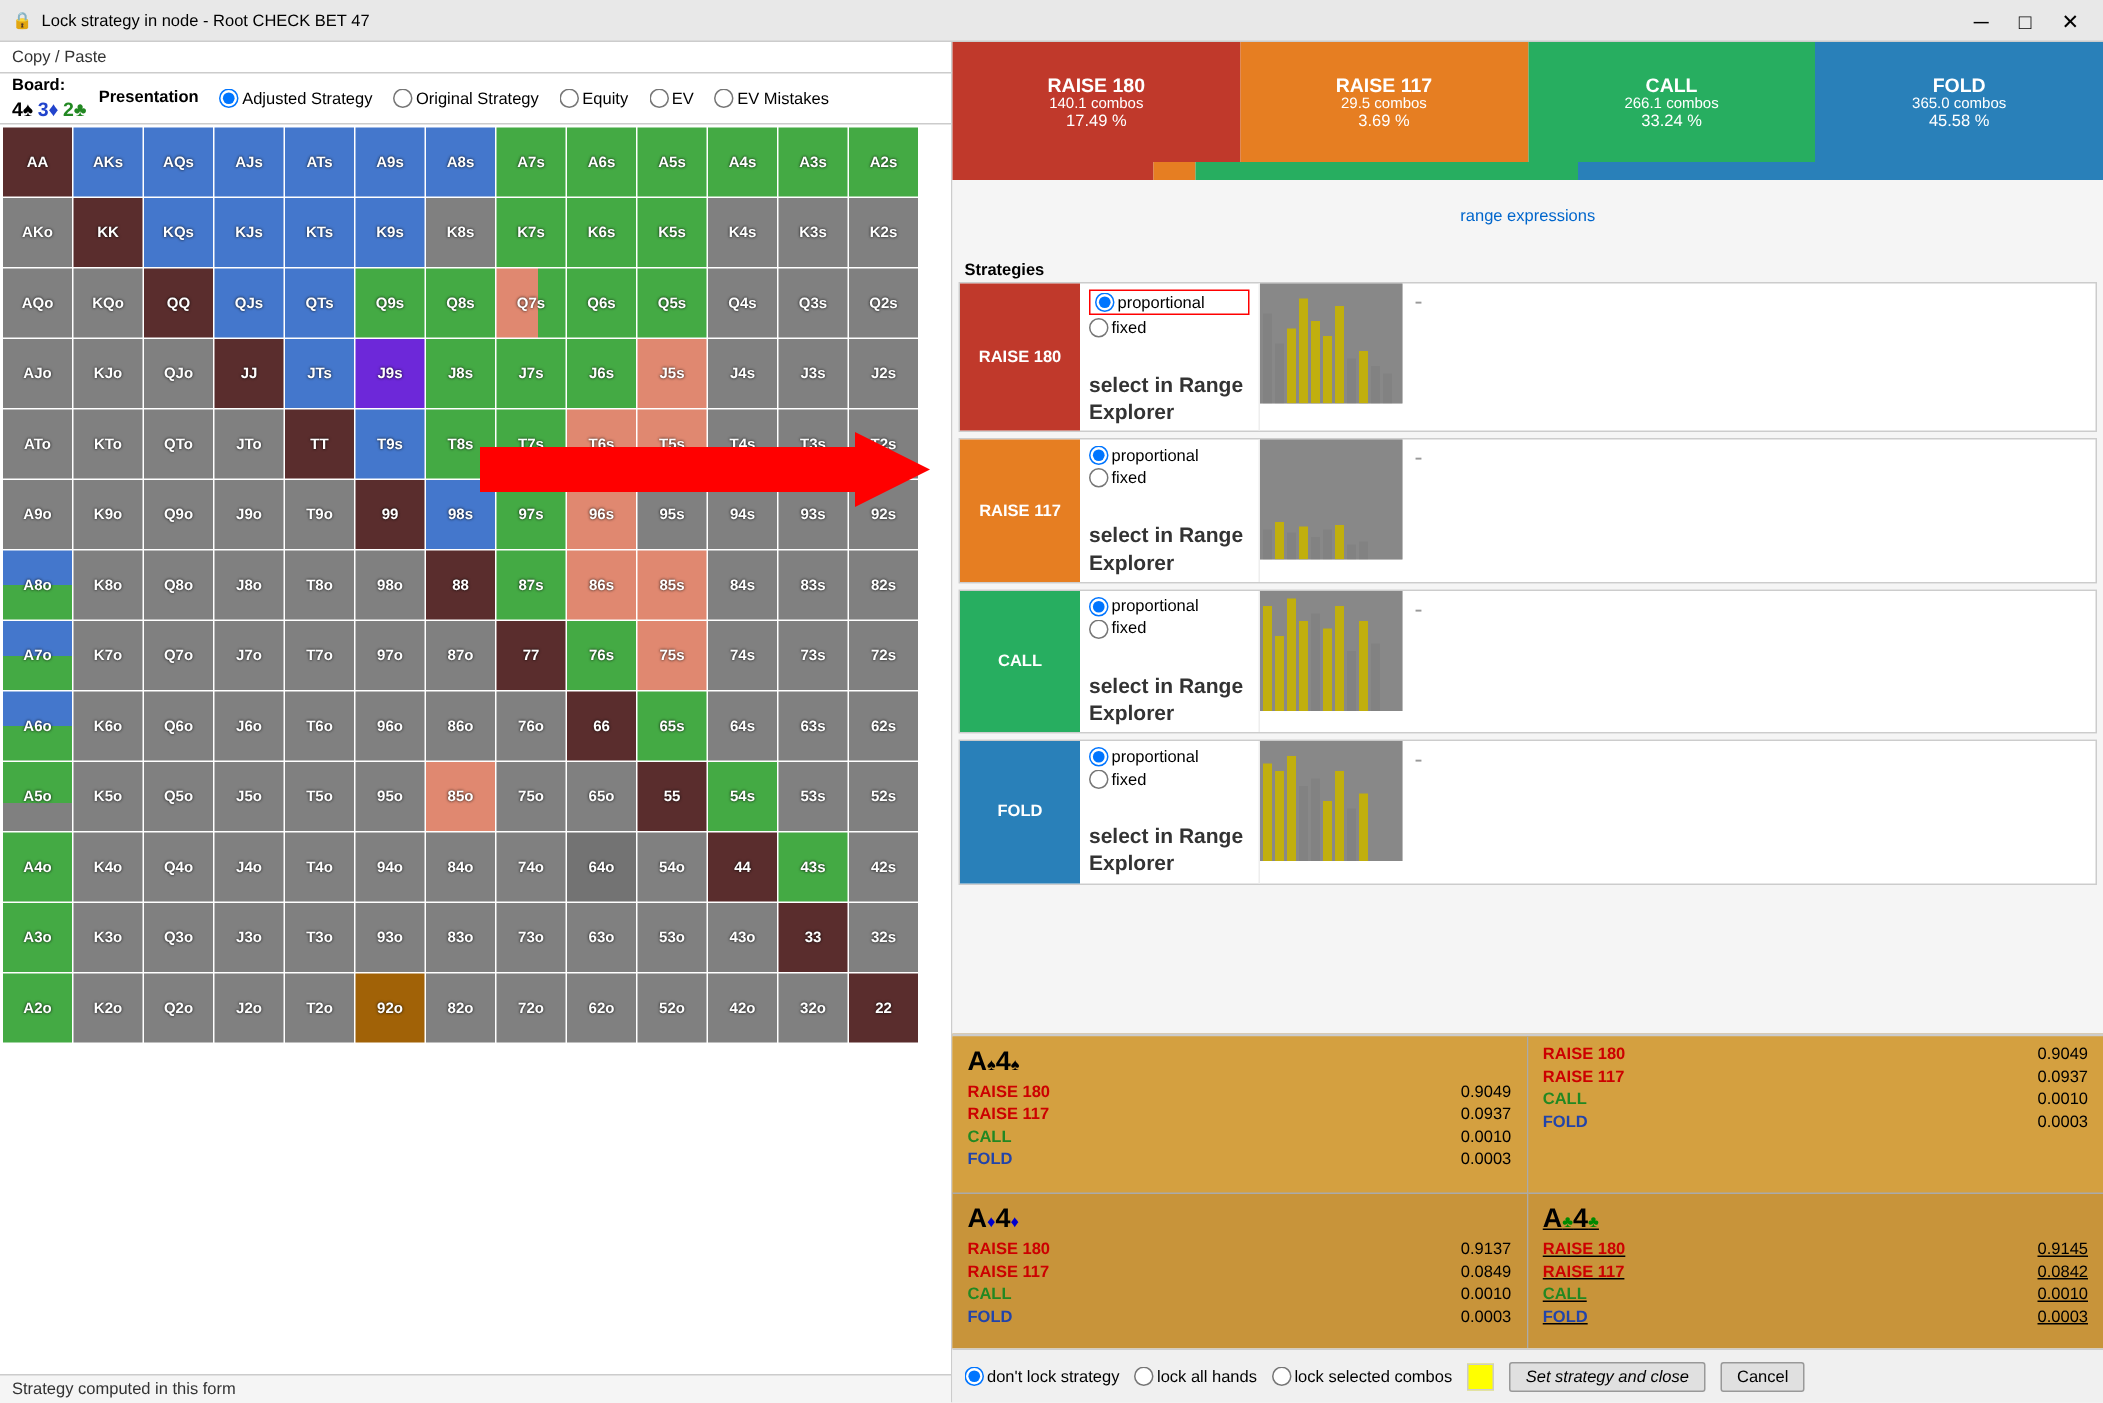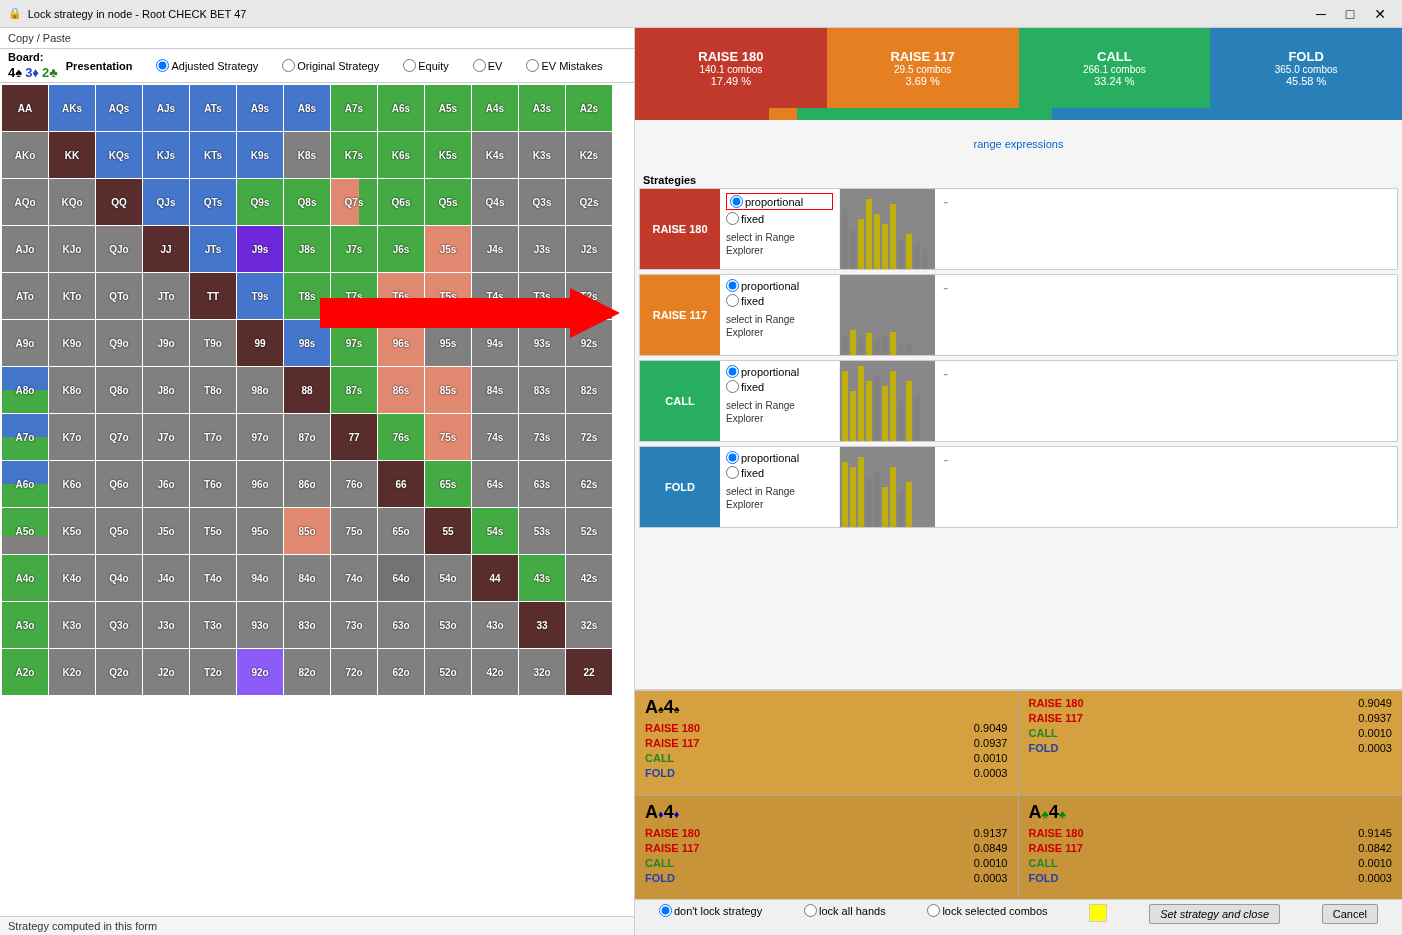--- a/index.html
+++ b/index.html
@@ -22,21 +22,21 @@
     
     
     .left-panel { width: 635px; display: flex; flex-direction: column; background: #fff; border-right: 1px solid #ccc; }
     
     .toolbar { padding: 4px 8px; border-bottom: 1px solid #ccc; display: flex; gap: 10px; align-items: center; }
     .toolbar-row { display: flex; align-items: center; gap: 6px; }
     .copy-paste { font-size: 11px; color: #333; }
     .board-cards { display: flex; gap: 3px; align-items: center; }
     .card { font-size: 13px; font-weight: bold; }
     
-    .presentation-bar { display: flex; align-items: center; gap: 24px; padding: 2px 8px; border-bottom: 1px solid #ccc; flex-wrap: wrap; }
+    .presentation-bar { display: flex; align-items: flex-start; gap: 14px; padding: 2px 8px; border-bottom: 1px solid #ccc; flex-wrap: wrap; }
     .presentation-label { font-weight: bold; font-size: 11px; }
     .radio-item { display: flex; align-items: center; gap: 2px; cursor: pointer; }
     
     
     .grid-container { flex: 1; padding: 2px; overflow: hidden; position: relative; }
     .grid { display: grid; grid-template-columns: repeat(13, 46px); grid-template-rows: repeat(13, 46px); gap: 1px; }
     .cell {
       width: 46px; height: 46px;
       display: flex; align-items: center; justify-content: center;
       font-size: 10px; font-weight: bold; color: #fff;
@@ -106,38 +106,38 @@
     .strategy-controls {
       width: 120px;
       padding: 4px 6px;
       display: flex;
       flex-direction: column;
       gap: 2px;
       border-right: 1px solid #eee;
     }
     .radio-outline { border: 1px solid red; padding: 1px 3px; display: inline-flex; align-items: center; gap: 2px; }
     .radio-outline-normal { border: none; display: inline-flex; align-items: center; gap: 2px; }
-    .select-range { color: #333; font-size: 10px; margin-top: 4px; line-height: 1.3; }
+    .select-range { color: #333; font-size: 14px; margin-top: 20px; line-height: 1.3; font-weight: bold; }
     
     .strategy-chart {
       width: 95px;
       height: 80px;
       background: #888;
       position: relative;
       overflow: hidden;
     }
     
     .strategy-detail { flex: 1; padding: 4px; }
     .dash-line { color: #999; font-size: 16px; margin-left: 4px; }
     
     
     .combos-section { height: 210px; border-top: 1px solid #ccc; display: grid; grid-template-columns: 1fr 1fr; }
     
     
-    .bottom-controls { padding: 4px 8px; border-top: 1px solid #ccc; background: #f0f0f0; display: flex; align-items: center; gap: 10px; flex-wrap: wrap; height: 36px; flex-direction: column; }
+    .bottom-controls { padding: 4px 8px; border-top: 1px solid #ccc; background: #f0f0f0; display: flex; align-items: center; gap: 10px; flex-wrap: wrap; height: 36px; }
     .btn { padding: 3px 10px; border: 1px solid #999; background: #e0e0e0; cursor: pointer; font-size: 11px; border-radius: 2px; }
     .btn.primary { background: #e0e0e0; font-style: italic; }
     .yellow-indicator { width: 18px; height: 18px; background: yellow; border: 1px solid #ccc; display: inline-block; }
     
     .cell-text { position: relative; z-index: 1; font-size: 10px; font-weight: bold; color: #fff; text-shadow: 0 0 2px #000; }
   </style>
 </head>
 <body>
 
 <div class="title-bar">
@@ -678,21 +678,21 @@
           </div>
           <div class="cell" style="background: rgb(128, 128, 128);">
             <span class="cell-text">Q2o</span>
           </div>
           <div class="cell" style="background: rgb(128, 128, 128);">
             <span class="cell-text">J2o</span>
           </div>
           <div class="cell" style="background: rgb(128, 128, 128);">
             <span class="cell-text">T2o</span>
           </div>
-          <div class="cell" style="background: #8b5cf6;">
+          <div class="cell" style="background: #a16207;">
             <span class="cell-text">92o</span>
           </div>
           <div class="cell" style="background: rgb(128, 128, 128);">
             <span class="cell-text">82o</span>
           </div>
           <div class="cell" style="background: rgb(128, 128, 128);">
             <span class="cell-text">72o</span>
           </div>
           <div class="cell" style="background: rgb(128, 128, 128);">
             <span class="cell-text">62o</span>
@@ -949,21 +949,21 @@
             <span style="font-weight:bold;color:#228822;font-size:11px;">CALL</span>
             <span style="font-size:11px;">0.0010</span>
           </div>
           <div style="display:flex;justify-content:space-between;">
             <span style="font-weight:bold;color:#2244aa;font-size:11px;">FOLD</span>
             <span style="font-size:11px;">0.0003</span>
           </div>
         </div>
       </div>
 
-      <div style="background:#c8943a;padding:6px 10px;">
+      <div style="background:#c8943a;padding:6px 10px;text-decoration:underline;">
         <div style="font-size:18px;font-weight:bold;color:#000;margin-bottom:4px;">A<span style="color:#008800;">♣</span>4<span style="color:#008800;">♣</span></div>
         <div style="display:flex;flex-direction:column;gap:3px;">
           <div style="display:flex;justify-content:space-between;">
             <span style="font-weight:bold;color:#cc0000;font-size:11px;">RAISE 180</span>
             <span style="font-size:11px;">0.9145</span>
           </div>
           <div style="display:flex;justify-content:space-between;">
             <span style="font-weight:bold;color:#cc0000;font-size:11px;">RAISE 117</span>
             <span style="font-size:11px;">0.0842</span>
           </div>

